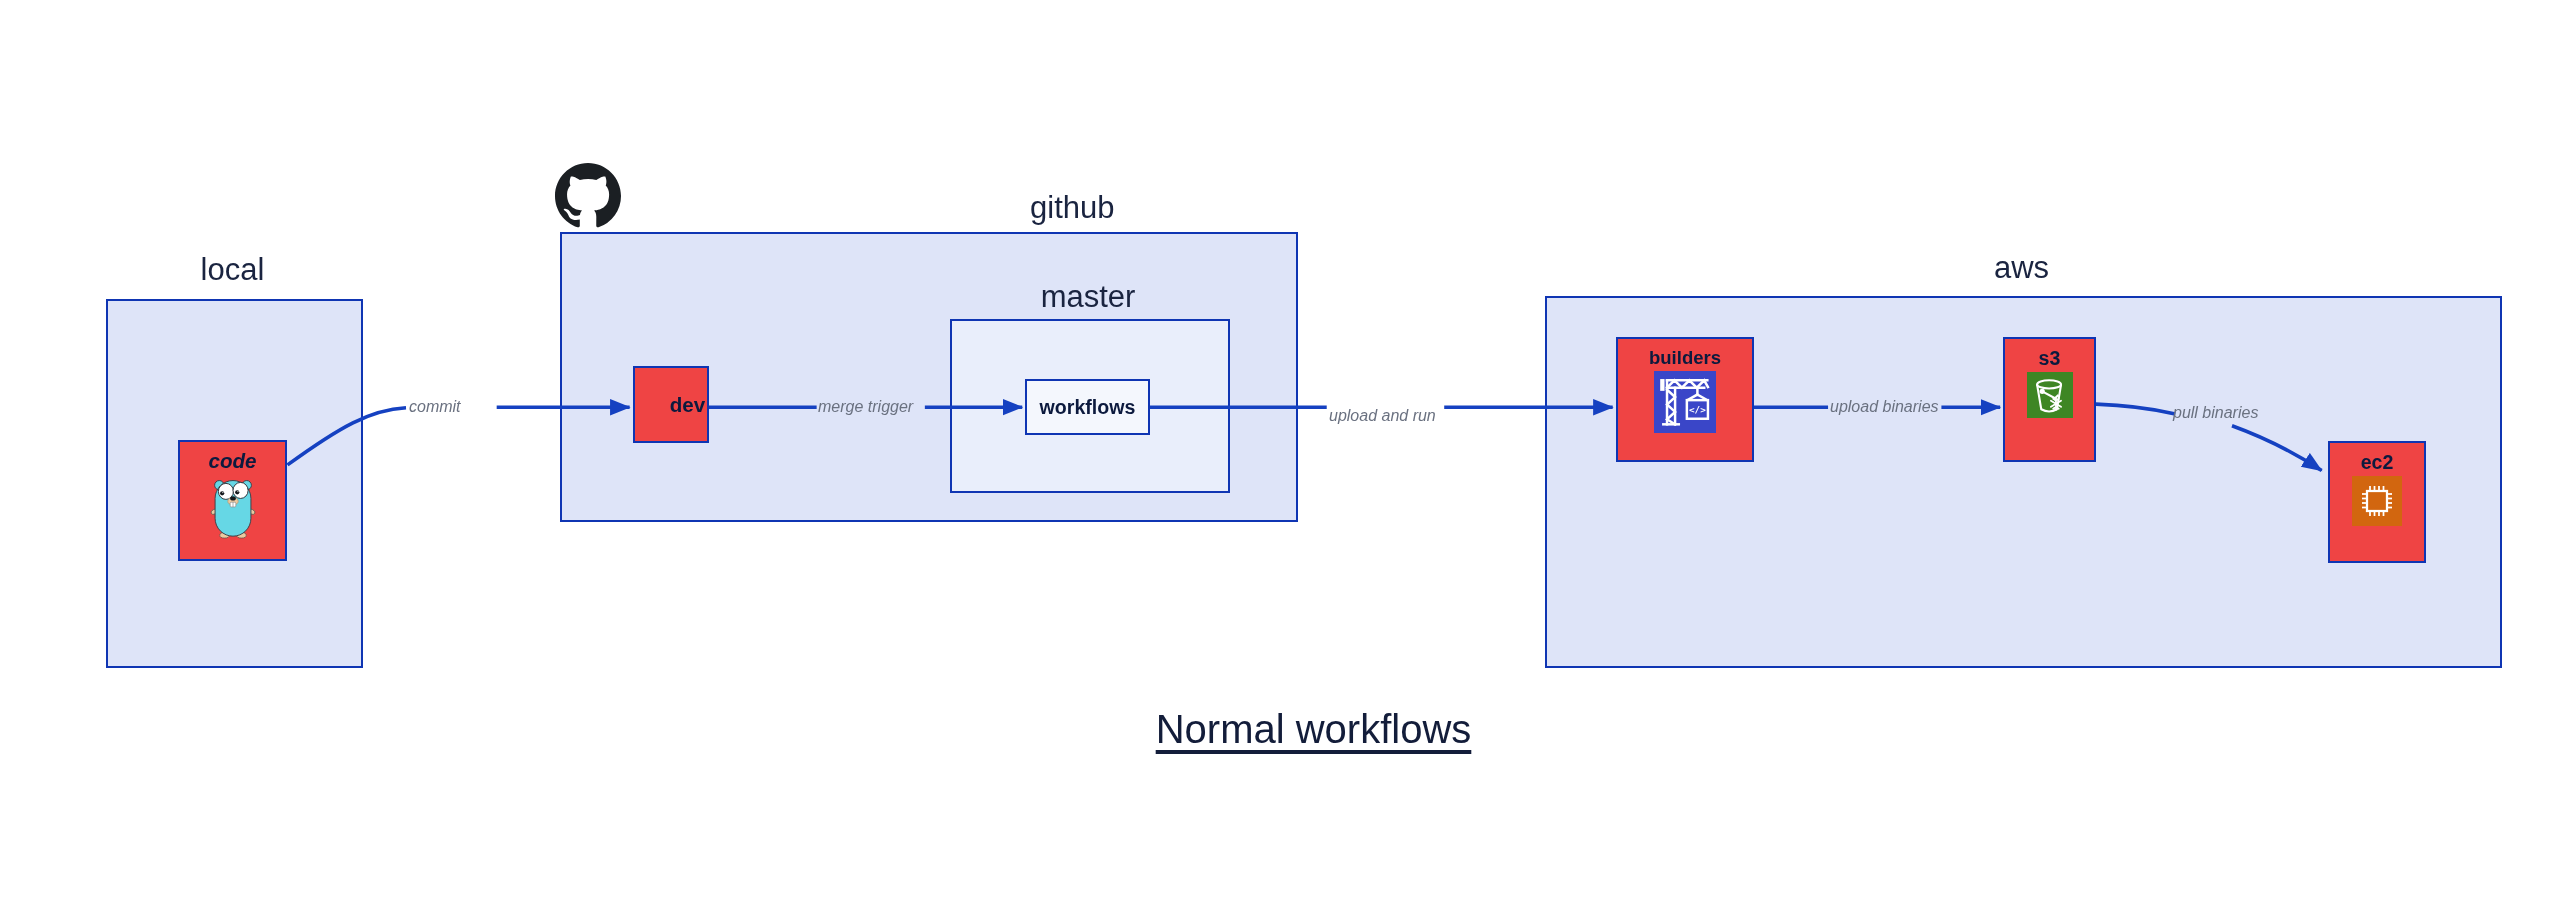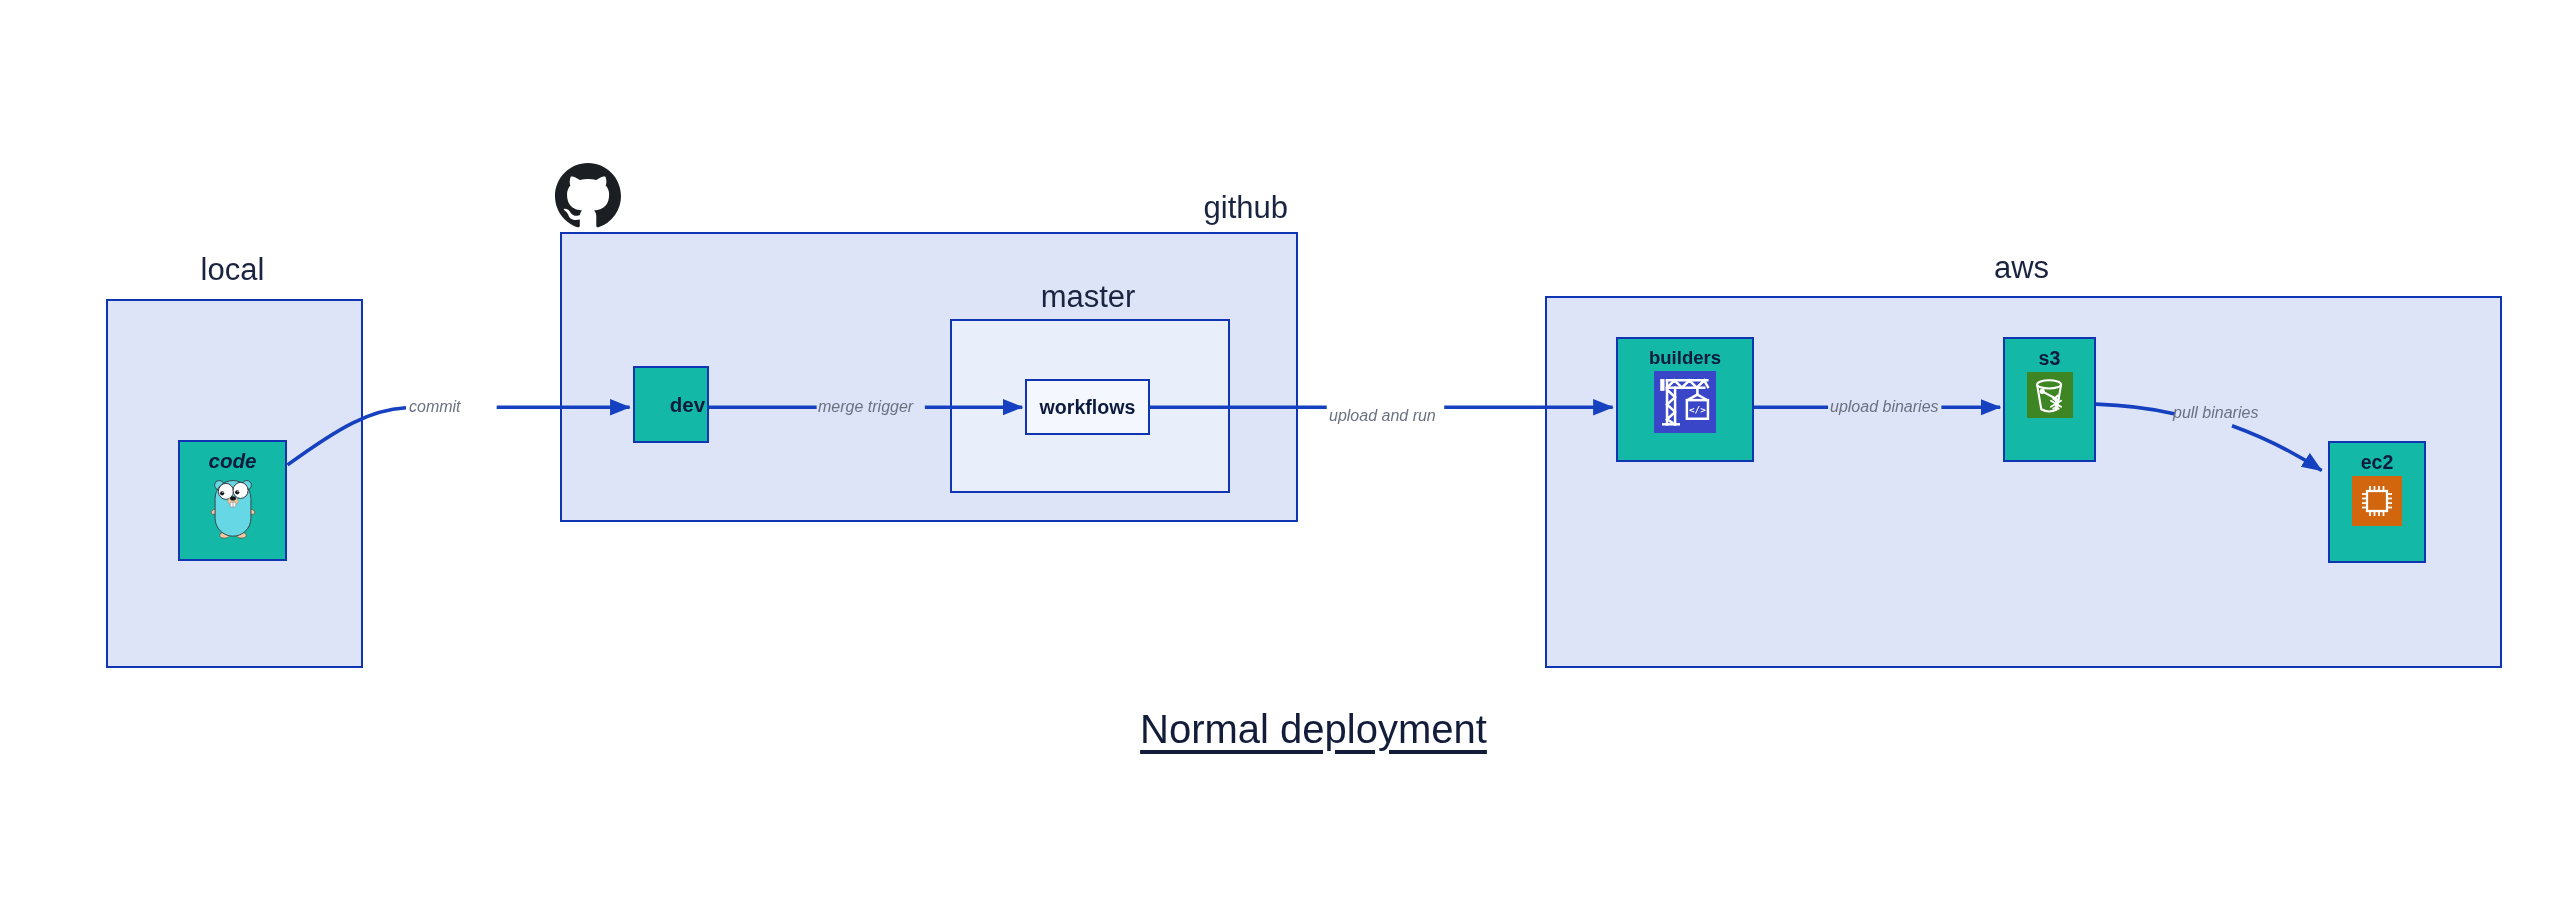--- a/index.html
+++ b/index.html
@@ -11,36 +11,36 @@
     overflow:hidden;
   }
   .group{
     position:absolute;
     background:#dee4f8;
     border:2.6px solid #0f35b3;
   }
   .group.master{ background:#e9eefb; }
   .node{
     position:absolute;
-    background:#14b8a6;
+    background:#ef4444;
     border:2.1px solid #0f35b3;
     box-sizing:border-box;
     display:flex;flex-direction:column;align-items:center;
   }
   .node.lighter{ background:#f4f7fd; }
   .group-label{
     position:absolute;
     color:#1a2440;
     font-size:31px;
     font-weight:500;
     text-align:center;
     line-height:34px;
     white-space:nowrap;
   }
-  .group-label.right{ text-align:right; }
+  .group-label.right{ text-align:left; }
   .node-label{
     color:#0c1a3e;
     font-size:19.6px;
     font-weight:700;
     line-height:24px;
     text-align:center;
     white-space:nowrap;
   }
   .node-label.padded{ margin-top:7.2px; }
   .node-label.centered{ margin:auto 0; }
@@ -209,16 +209,16 @@
       <path d="M 4332 826 C 4398 850, 4462 884, 4506 913" marker-end="url(#arrow)"></path>
     </g>
   </svg>
 
   <div class="edge-label" style="left:409px;top:395px;width:87px;">commit</div>
   <div class="edge-label" style="left:818px;top:395px;width:105px;">merge trigger</div>
   <div class="edge-label" style="left:1329px;top:404px;width:113px;">upload and run</div>
   <div class="edge-label" style="left:1830px;top:395px;width:109px;">upload binaries</div>
   <div class="edge-label" style="left:2173px;top:401px;width:94px;">pull binaries</div>
 
-  <div id="title">Normal deployment</div>
+  <div id="title">Normal workflows</div>
 
 </div>
 
 
 </body></html>

